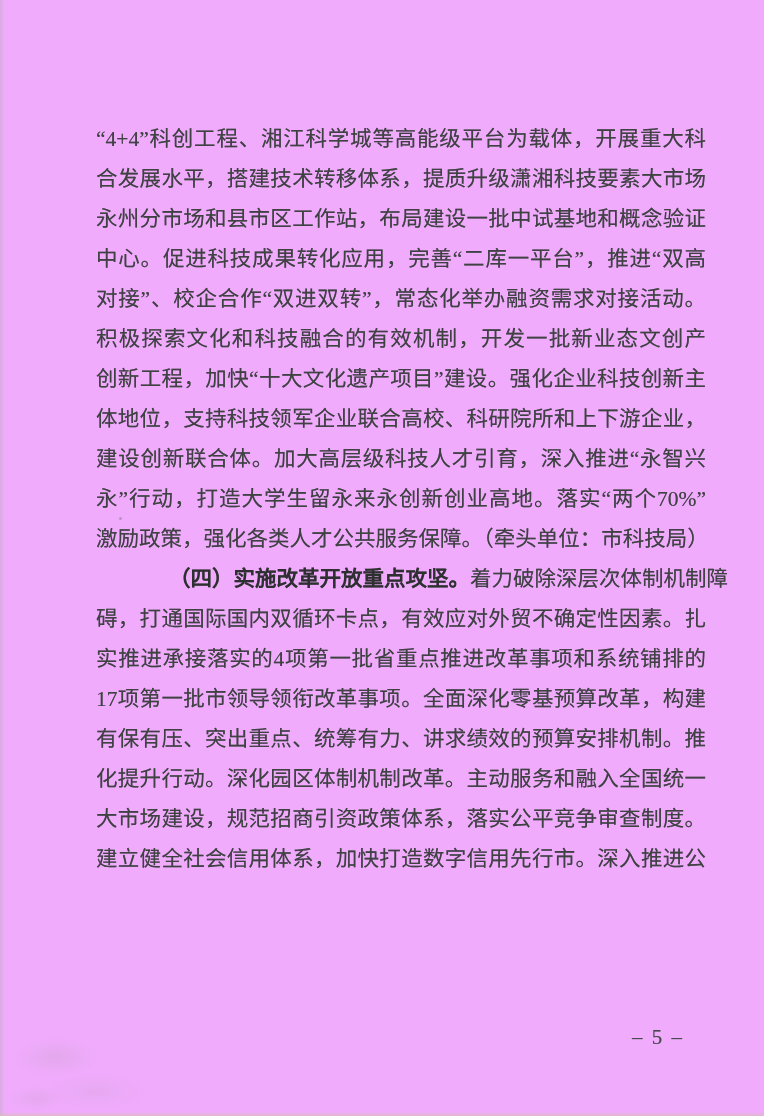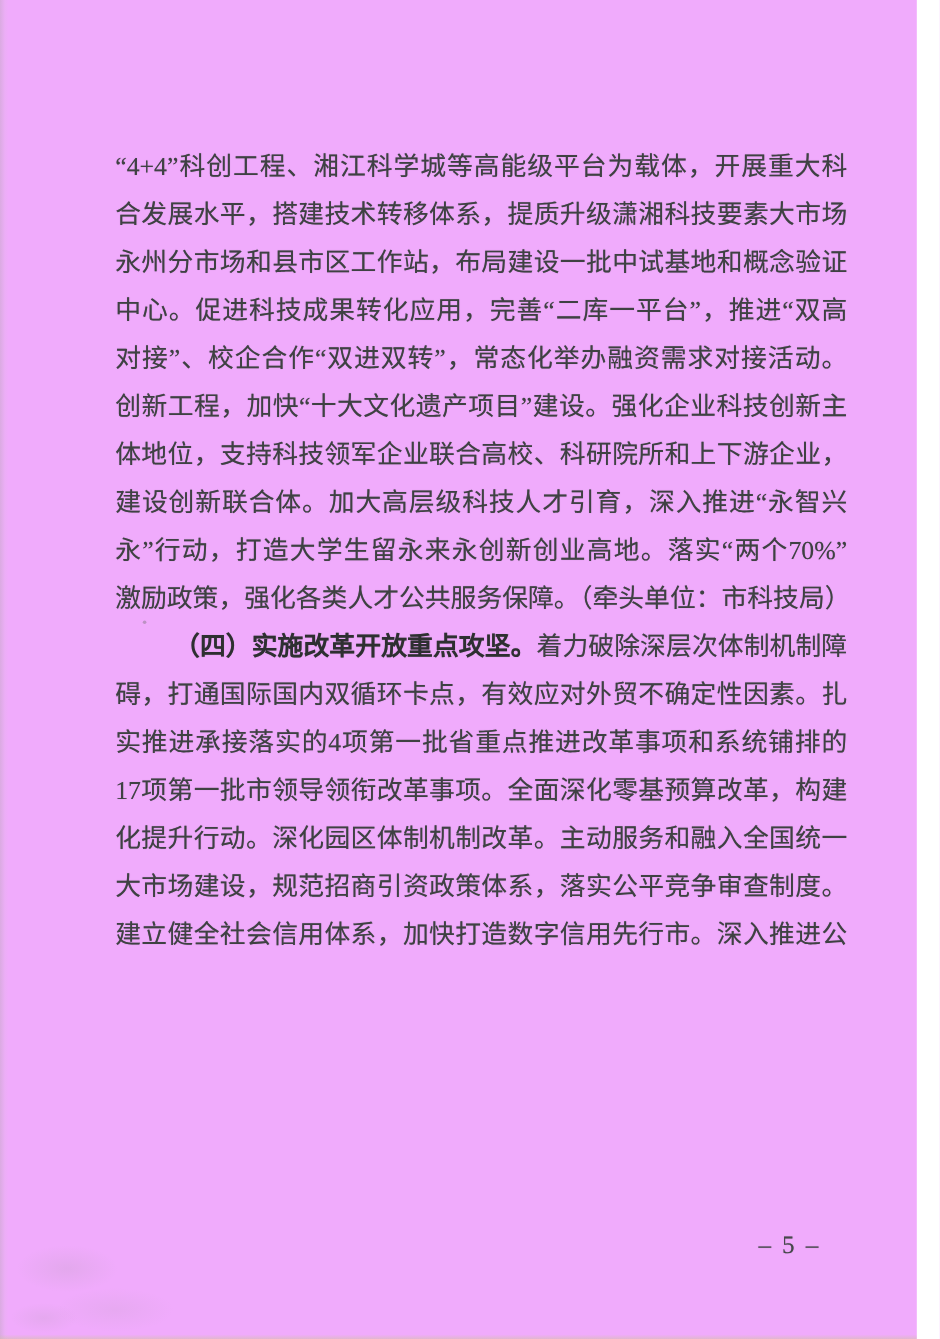--- a/index.html
+++ b/index.html
@@ -61,20 +61,21 @@
     text-align-last: justify;
     white-space: nowrap;
     text-shadow: 0 0 0.6px rgba(70,72,75,0.55);
   }
   .line.indent {
     padding-left: 49px;
   }
   .bold-lead {
     font-weight: bold;
     color: #2e2f31;
+    margin-left: 24px;
   }
   .page-number {
     position: absolute;
     left: 620px;
     top: 1024px;
     width: 76px;
     height: 26px;
     line-height: 26px;
     font-size: 21px;
     letter-spacing: 2px;
@@ -92,31 +93,33 @@
   <div class="corner-smudge"></div>
   <div class="edge-bottom"></div>
   <div class="speck"></div>
 
   <div class="textblock">
     <div class="line">“4+4”科创工程、湘江科学城等高能级平台为载体，开展重大科</div>
     <div class="line">合发展水平，搭建技术转移体系，提质升级潇湘科技要素大市场</div>
     <div class="line">永州分市场和县市区工作站，布局建设一批中试基地和概念验证</div>
     <div class="line">中心。促进科技成果转化应用，完善“二库一平台”，推进“双高</div>
     <div class="line">对接”、校企合作“双进双转”，常态化举办融资需求对接活动。</div>
+    <div class="line">积极探索文化和科技融合的有效机制，开发一批新业态文创产</div>
     <div class="line">创新工程，加快“十大文化遗产项目”建设。强化企业科技创新主</div>
     <div class="line">体地位，支持科技领军企业联合高校、科研院所和上下游企业，</div>
     <div class="line">建设创新联合体。加大高层级科技人才引育，深入推进“永智兴</div>
     <div class="line">永”行动，打造大学生留永来永创新创业高地。落实“两个70%”</div>
     <div class="line">激励政策，强化各类人才公共服务保障。（牵头单位：市科技局）</div>
     <div class="line indent">
       <span class="bold-lead">（四）实施改革开放重点攻坚。</span><span>着力破除深层次体制机制障</span>
     </div>
     <div class="line">碍，打通国际国内双循环卡点，有效应对外贸不确定性因素。扎</div>
     <div class="line">实推进承接落实的4项第一批省重点推进改革事项和系统铺排的</div>
     <div class="line">17项第一批市领导领衔改革事项。全面深化零基预算改革，构建</div>
+    <div class="line">有保有压、突出重点、统筹有力、讲求绩效的预算安排机制。推</div>
     <div class="line">化提升行动。深化园区体制机制改革。主动服务和融入全国统一</div>
     <div class="line">大市场建设，规范招商引资政策体系，落实公平竞争审查制度。</div>
     <div class="line">建立健全社会信用体系，加快打造数字信用先行市。深入推进公</div>
   </div>
 
   <div class="page-number">– 5 –</div>
 
 </div>
 
 </body></html>

